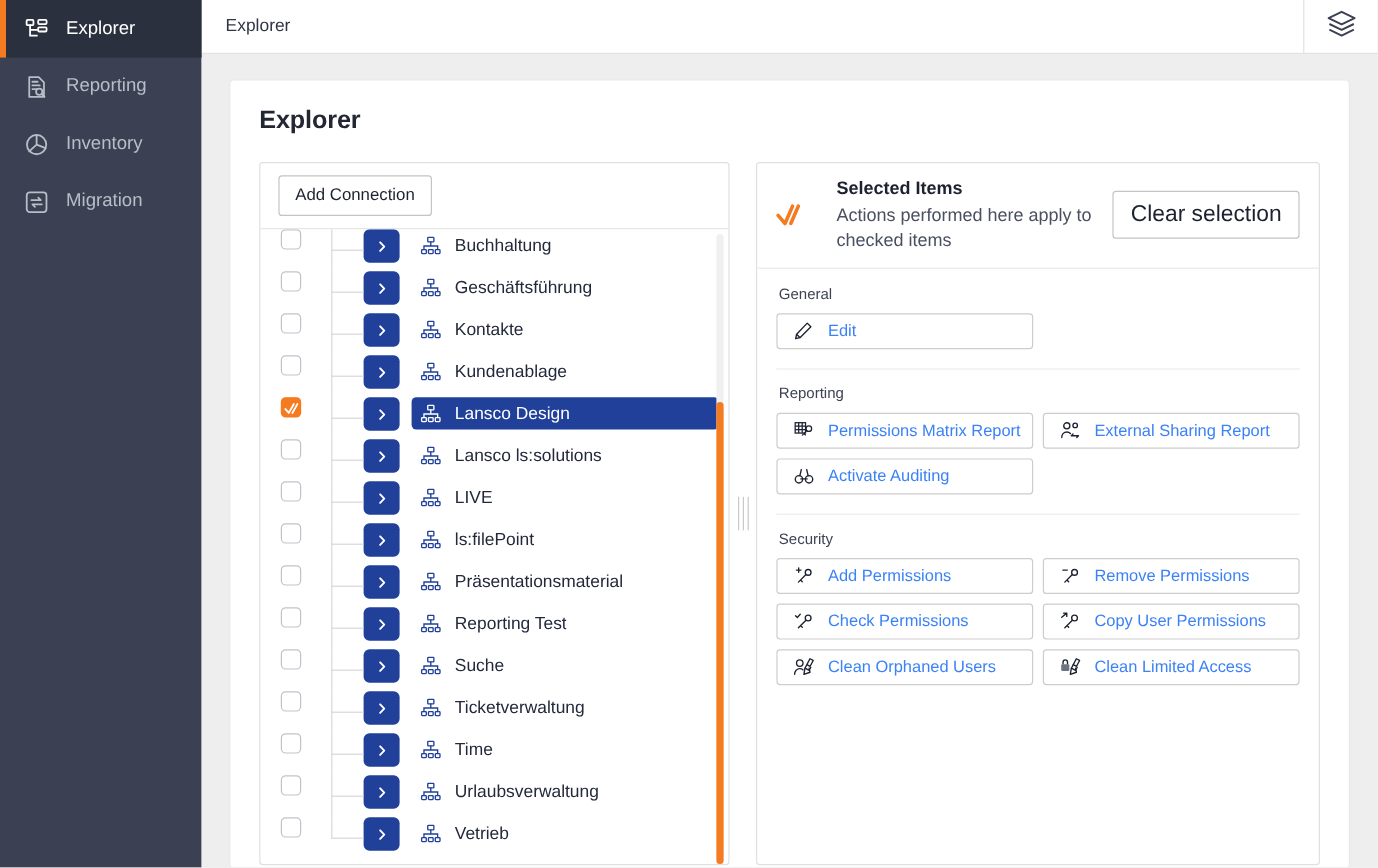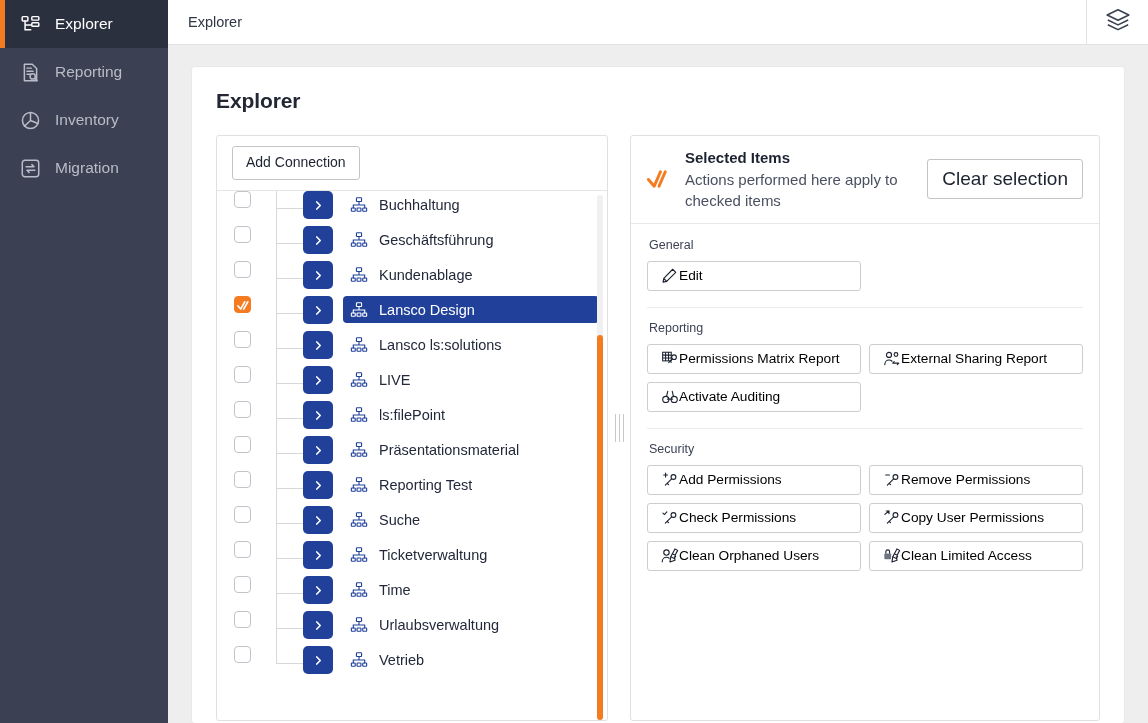--- a/index.html
+++ b/index.html
@@ -312,21 +312,21 @@
     border-bottom: 1px solid #e8e8e8;
     gap: 12px;
   }
   .ap-header-icon {
     width: 28px; height: 26px;
     flex: 0 0 28px;
     display: inline-flex;
     align-items: center;
     justify-content: center;
   }
-  .ap-header-text { flex: 1 1 auto; min-width: 0; }
+  .ap-header-text { flex: 1 1 auto; min-width: 0; margin-left: 12px; }
   .ap-title {
     font-size: 15px;
     font-weight: bold;
     color: #1c2230;
     line-height: 1.3;
   }
   .ap-sub {
     font-size: 15px;
     color: #4a5060;
     line-height: 1.4;
@@ -349,23 +349,24 @@
     gap: 8px 8px;
   }
   .action-btn {
     border: 1px solid #cdcdcd;
     border-radius: 3px;
     background: #fff;
     height: 30px;
     display: flex;
     align-items: center;
     padding-left: 12px;
+    gap: 11px;
     cursor: pointer;
     font-size: 13.7px;
-    color: #000000;
+    color: #3b82f6;
     font-family: "Liberation Sans", sans-serif;
     text-align: left;
   }
   .action-btn .ab-icon {
     width: 19px; height: 19px;
     flex: 0 0 19px;
     display: inline-flex;
     align-items: center;
     justify-content: center;
   }
@@ -504,20 +505,45 @@
                       <span class="site-icon">
                         <svg width="18" height="18" viewBox="0 0 24 24" fill="none" stroke="#20409a" stroke-width="1.5">
                           <rect x="8.6" y="2.4" width="6.8" height="5" rx="0.8"></rect>
                           <path d="M12 7.4v4.6M4.4 16v-4h15.2v4" stroke-linecap="round"></path>
                           <rect x="1.8" y="16" width="5.2" height="4.4" rx="0.8"></rect>
                           <rect x="9.4" y="16" width="5.2" height="4.4" rx="0.8"></rect>
                           <rect x="17" y="16" width="5.2" height="4.4" rx="0.8"></rect>
                         </svg>
                       </span>
                       <span class="row-label">Geschäftsführung</span>
+                    </div>
+                  </div>
+                  <div class="tree-row">
+                    <div class="chk-cell">
+                      <div class="chk"></div>
+                    </div>
+                    <div class="tree-guides"></div>
+                    <div class="expander">
+                      <span>
+                        <svg width="11" height="11" viewBox="0 0 16 16" fill="none" stroke="#ffffff" stroke-width="2.3" stroke-linecap="round" stroke-linejoin="round">
+                          <path d="M5.5 2.8L10.5 8l-5 5.2"></path>
+                        </svg>
+                      </span>
+                    </div>
+                    <div class="row-label-wrap">
+                      <span class="site-icon">
+                        <svg width="18" height="18" viewBox="0 0 24 24" fill="none" stroke="#20409a" stroke-width="1.5">
+                          <rect x="8.6" y="2.4" width="6.8" height="5" rx="0.8"></rect>
+                          <path d="M12 7.4v4.6M4.4 16v-4h15.2v4" stroke-linecap="round"></path>
+                          <rect x="1.8" y="16" width="5.2" height="4.4" rx="0.8"></rect>
+                          <rect x="9.4" y="16" width="5.2" height="4.4" rx="0.8"></rect>
+                          <rect x="17" y="16" width="5.2" height="4.4" rx="0.8"></rect>
+                        </svg>
+                      </span>
+                      <span class="row-label">Kontakte</span>
                     </div>
                   </div>
                   <div class="tree-row">
                     <div class="chk-cell">
                       <div class="chk"></div>
                     </div>
                     <div class="tree-guides"></div>
                     <div class="expander">
                       <span>
                         <svg width="11" height="11" viewBox="0 0 16 16" fill="none" stroke="#ffffff" stroke-width="2.3" stroke-linecap="round" stroke-linejoin="round">

